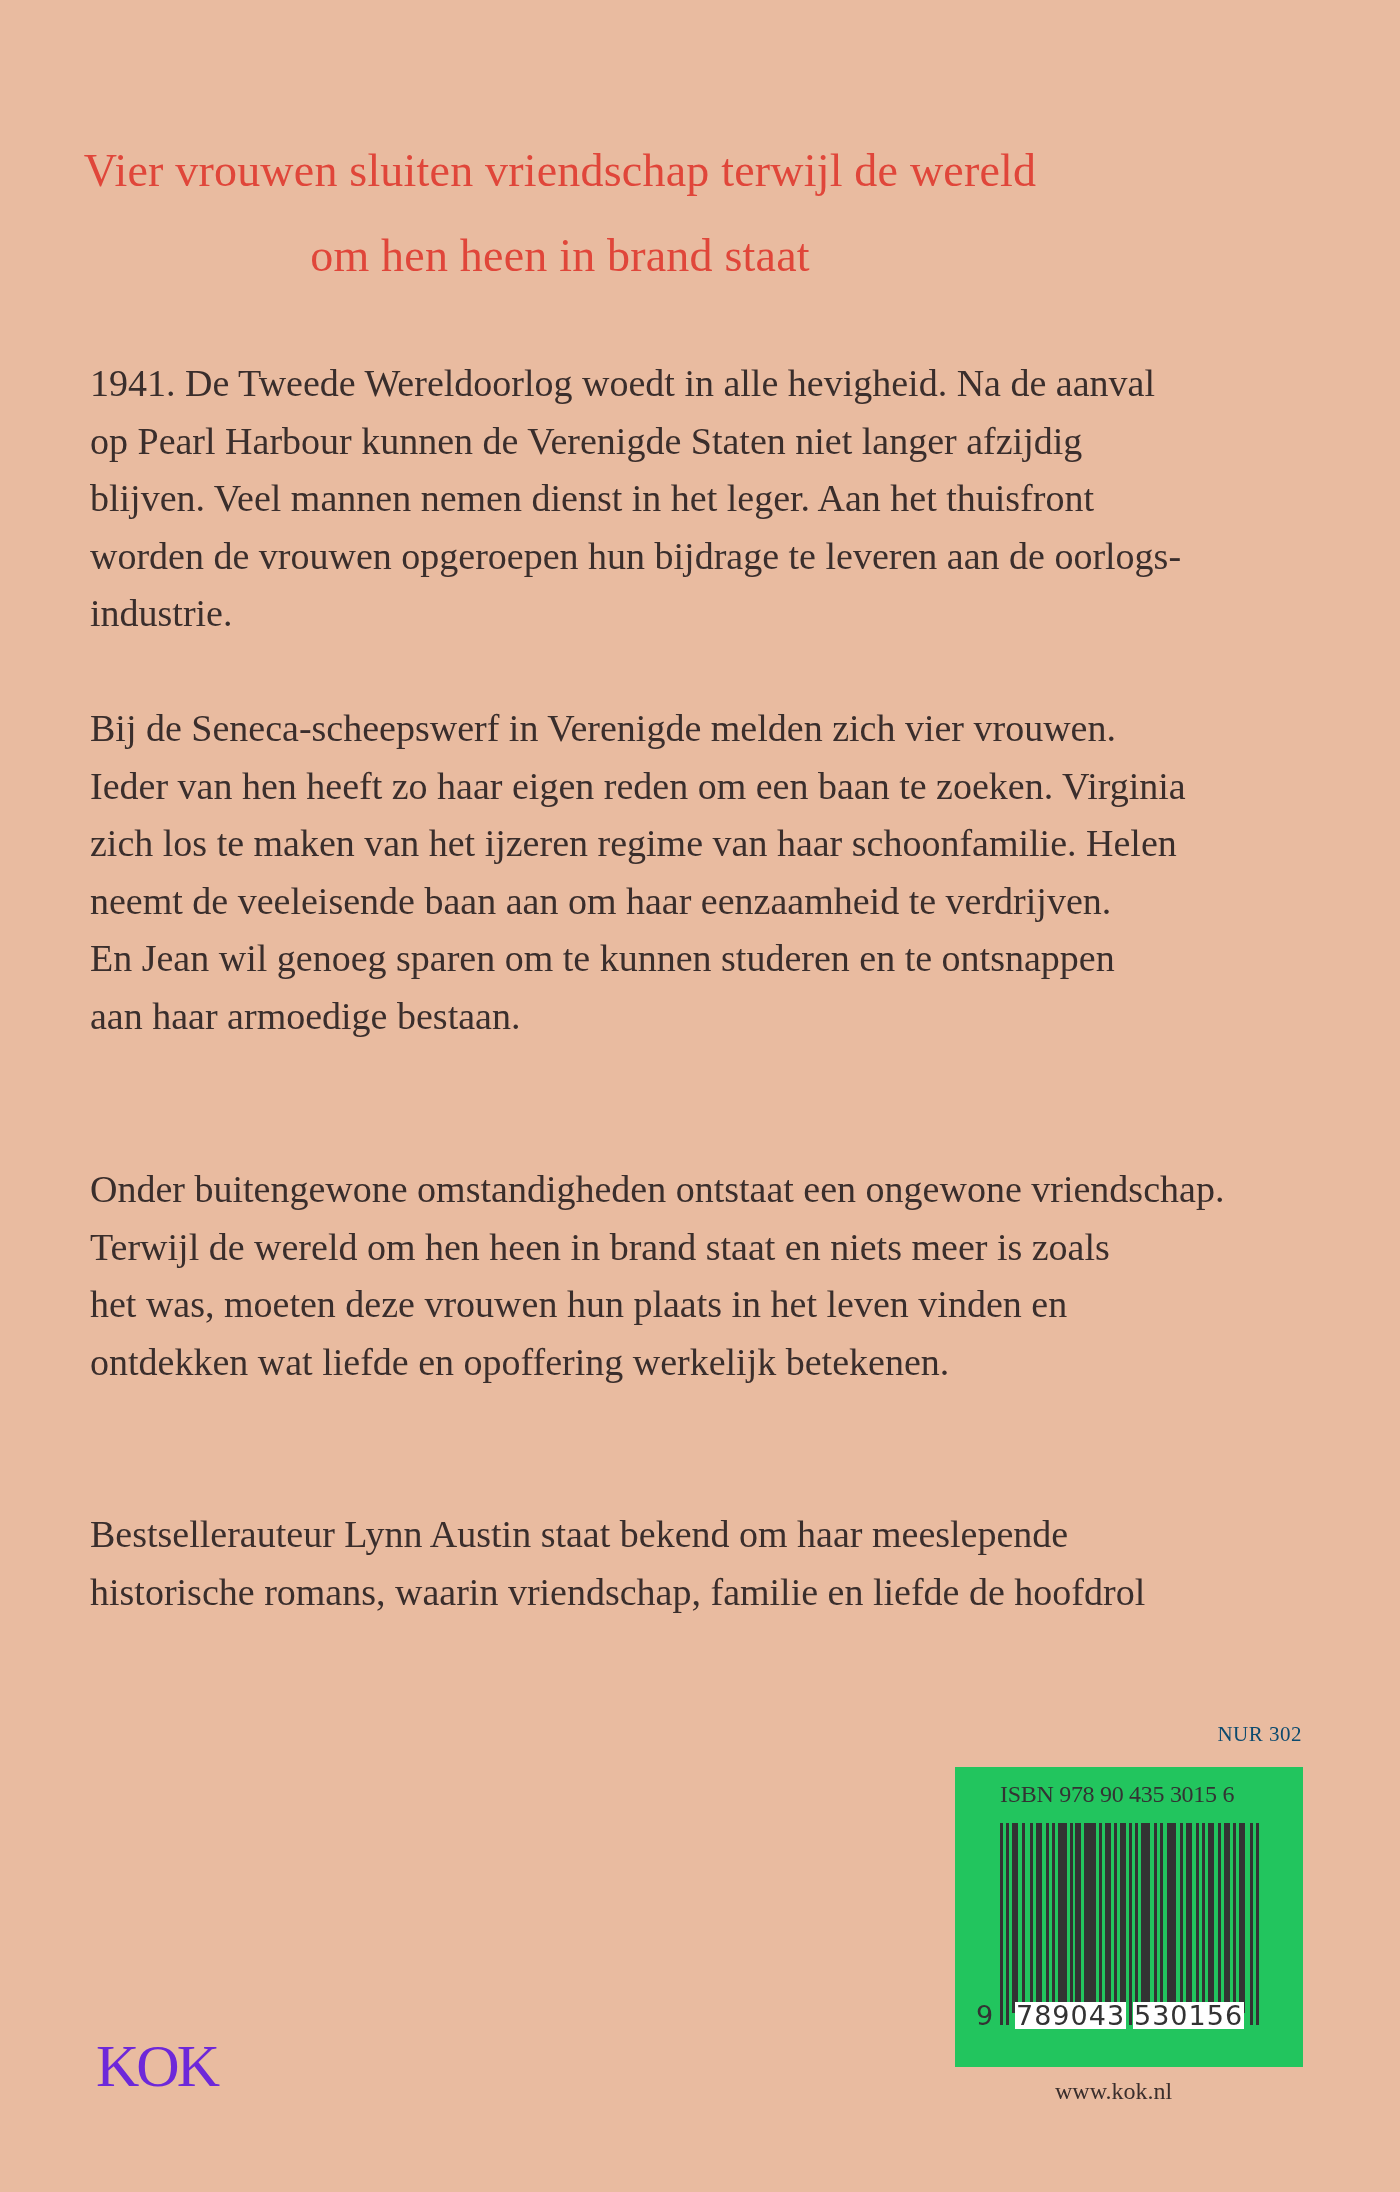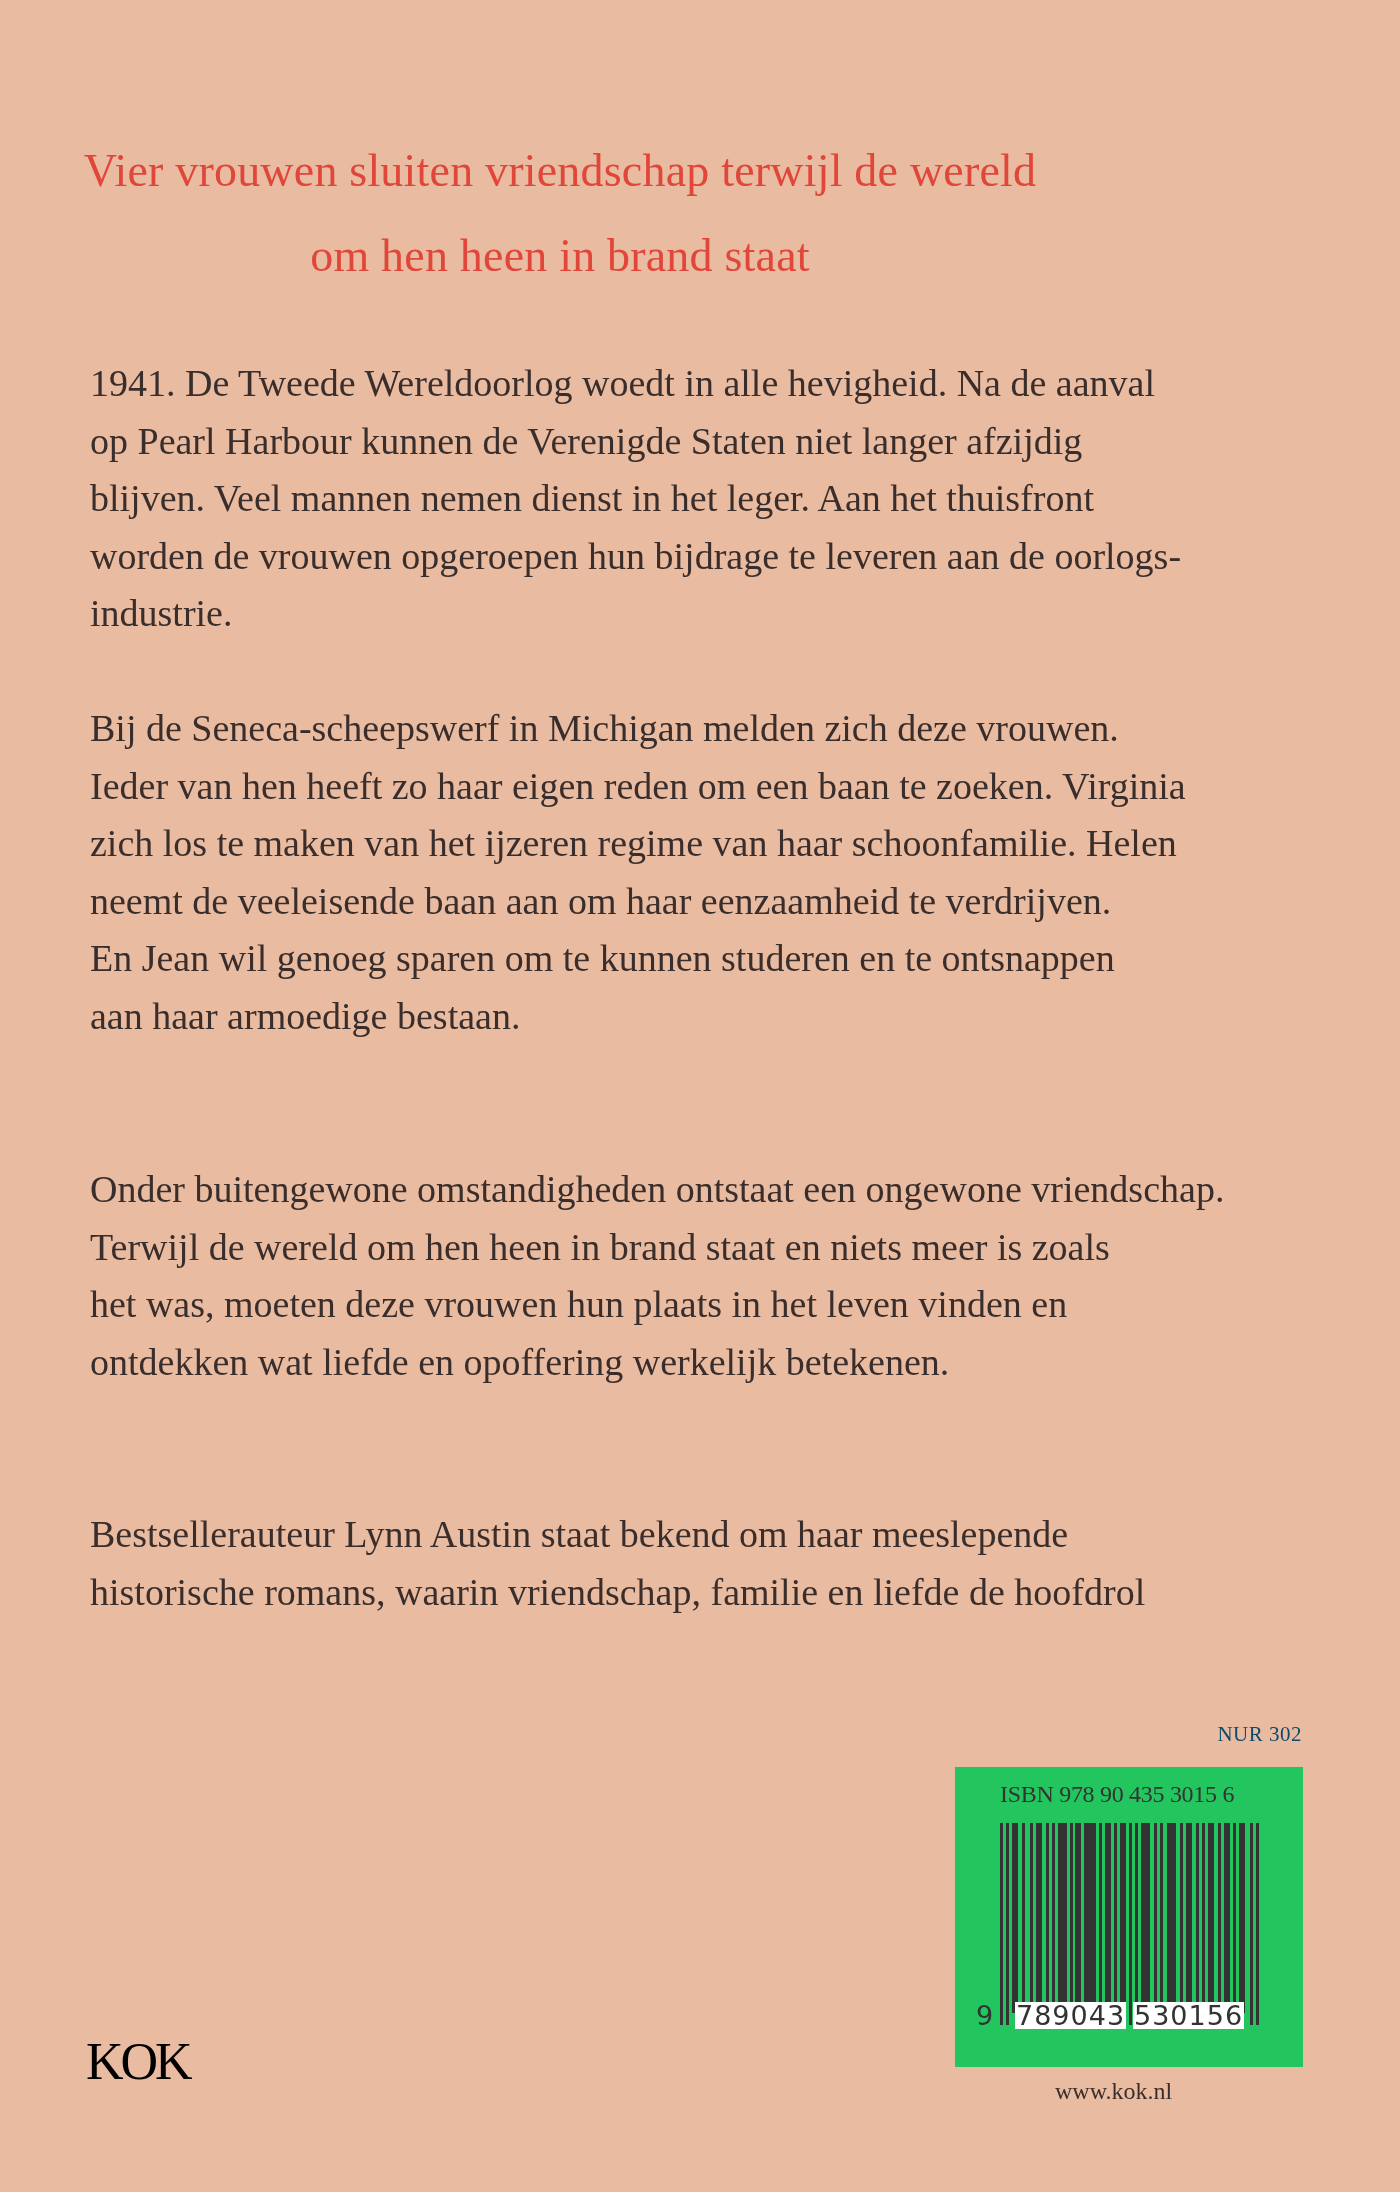--- a/index.html
+++ b/index.html
@@ -98,45 +98,45 @@
 
     .website {
       position: absolute;
       left: 1055px;
       top: 2078px;
       font-size: 24px;
       color: #3A2E2C;
     }
     .logo {
       position: absolute;
-      left: 86px;
+      left: 96px;
       top: 2036px;
-      font-size: 52px;
-      color: #000000;
+      font-size: 60px;
+      color: #6d28d9;
       letter-spacing: -3px;
       line-height: 1;
       font-family: "Liberation Serif", "DejaVu Serif", serif;
     }
   </style>
 </head>
 <body>
 
 <div class="headline l1">Vier vrouwen sluiten vriendschap terwijl de wereld</div>
 <div class="headline l2">om hen heen in brand staat</div>
 
 <div class="body-text para" id="p1">
   <span class="line">1941. De Tweede Wereldoorlog woedt in alle hevigheid. Na de aanval</span>
   <span class="line">op Pearl Harbour kunnen de Verenigde Staten niet langer afzijdig</span>
   <span class="line">blijven. Veel mannen nemen dienst in het leger. Aan het thuisfront</span>
   <span class="line">worden de vrouwen opgeroepen hun bijdrage te leveren aan de oorlogs-</span>
   <span class="line">industrie.</span>
 </div>
 
 <div class="body-text para" id="p2">
-  <span class="line">Bij de Seneca-scheepswerf  in Michigan melden zich deze vrouwen.</span>
+  <span class="line">Bij de Seneca-scheepswerf  in Verenigde melden zich vier vrouwen.</span>
   <span class="line">Ieder van hen heeft zo haar eigen reden om een baan te zoeken. Virginia</span>
   <span class="line">zich los te maken van het ijzeren regime van haar schoonfamilie. Helen</span>
   <span class="line">neemt de veeleisende baan aan om haar eenzaamheid te verdrijven.</span>
   <span class="line">En Jean wil genoeg sparen om te kunnen studeren en te ontsnappen</span>
   <span class="line">aan haar armoedige bestaan.</span>
 </div>
 
 <div class="body-text para" id="p3">
   <span class="line">Onder buitengewone omstandigheden ontstaat een ongewone vriendschap.</span>
   <span class="line">Terwijl de wereld om hen heen in brand staat en niets meer is zoals</span>

